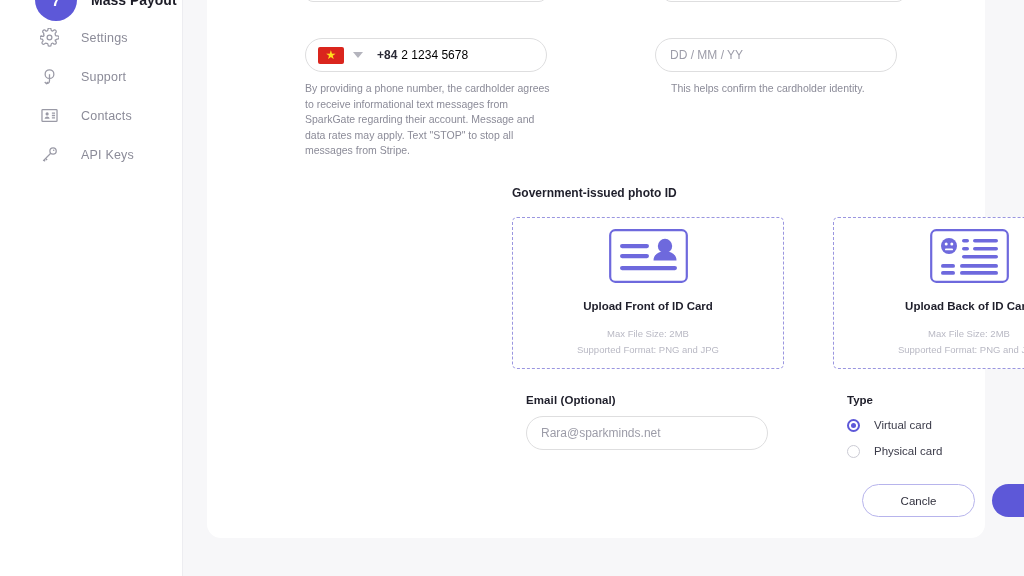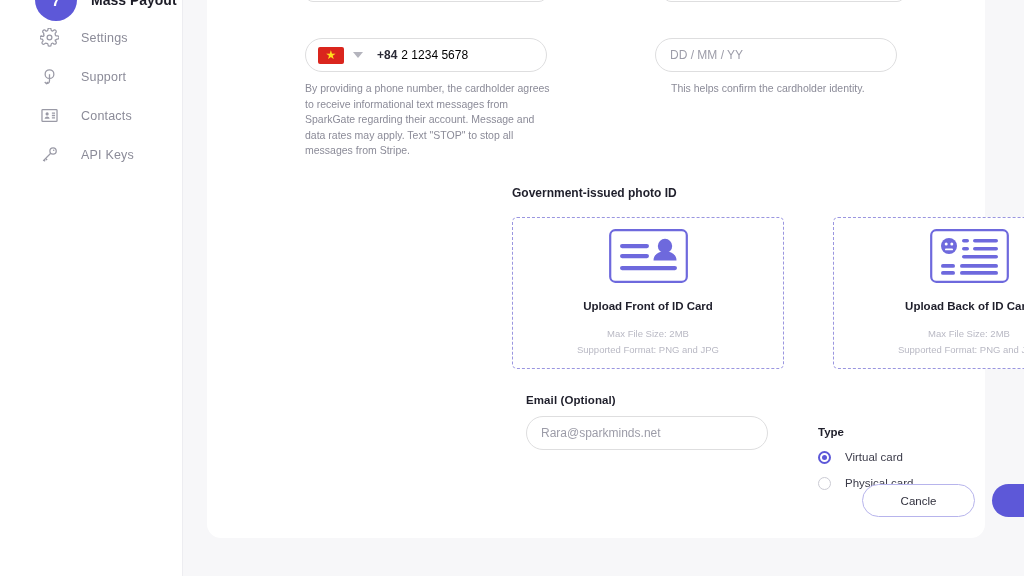--- a/index.html
+++ b/index.html
@@ -126,21 +126,21 @@
   .dz-icon { margin-bottom: 13px; }
   .dz-title { font-size: 11.5px; font-weight: 700; color: #1f1f2b; }
   .dz-sub {
     font-size: 9.5px; color: #b9b9c4; margin-top: 15px; line-height: 1.5;
     text-align: center;
   }
 
   
   .bottom { position: absolute; top: 394px; left: 305px; width: 593px; }
   .email-block { position: absolute; left: 0; top: 0; margin-left: 14px; }
-  .type-block { position: absolute; left: 306px; top: 0; margin-top: 32px; }
+  .type-block { position: absolute; left: 335px; top: 0; }
   .type-title { font-size: 11.5px; font-weight: 700; color: #1f1f2b; }
   .radio-row {
     display: flex; margin-top: 13px; cursor: pointer;
   }
   .radio {
     width: 13px; height: 13px; border-radius: 50%;
     border: 1.5px solid #cbcbd4; background: #fff; flex: 0 0 auto;
     display: flex; align-items: center; justify-content: center;
   }
   .radio.on { border: 2px solid #5d58d8; }

